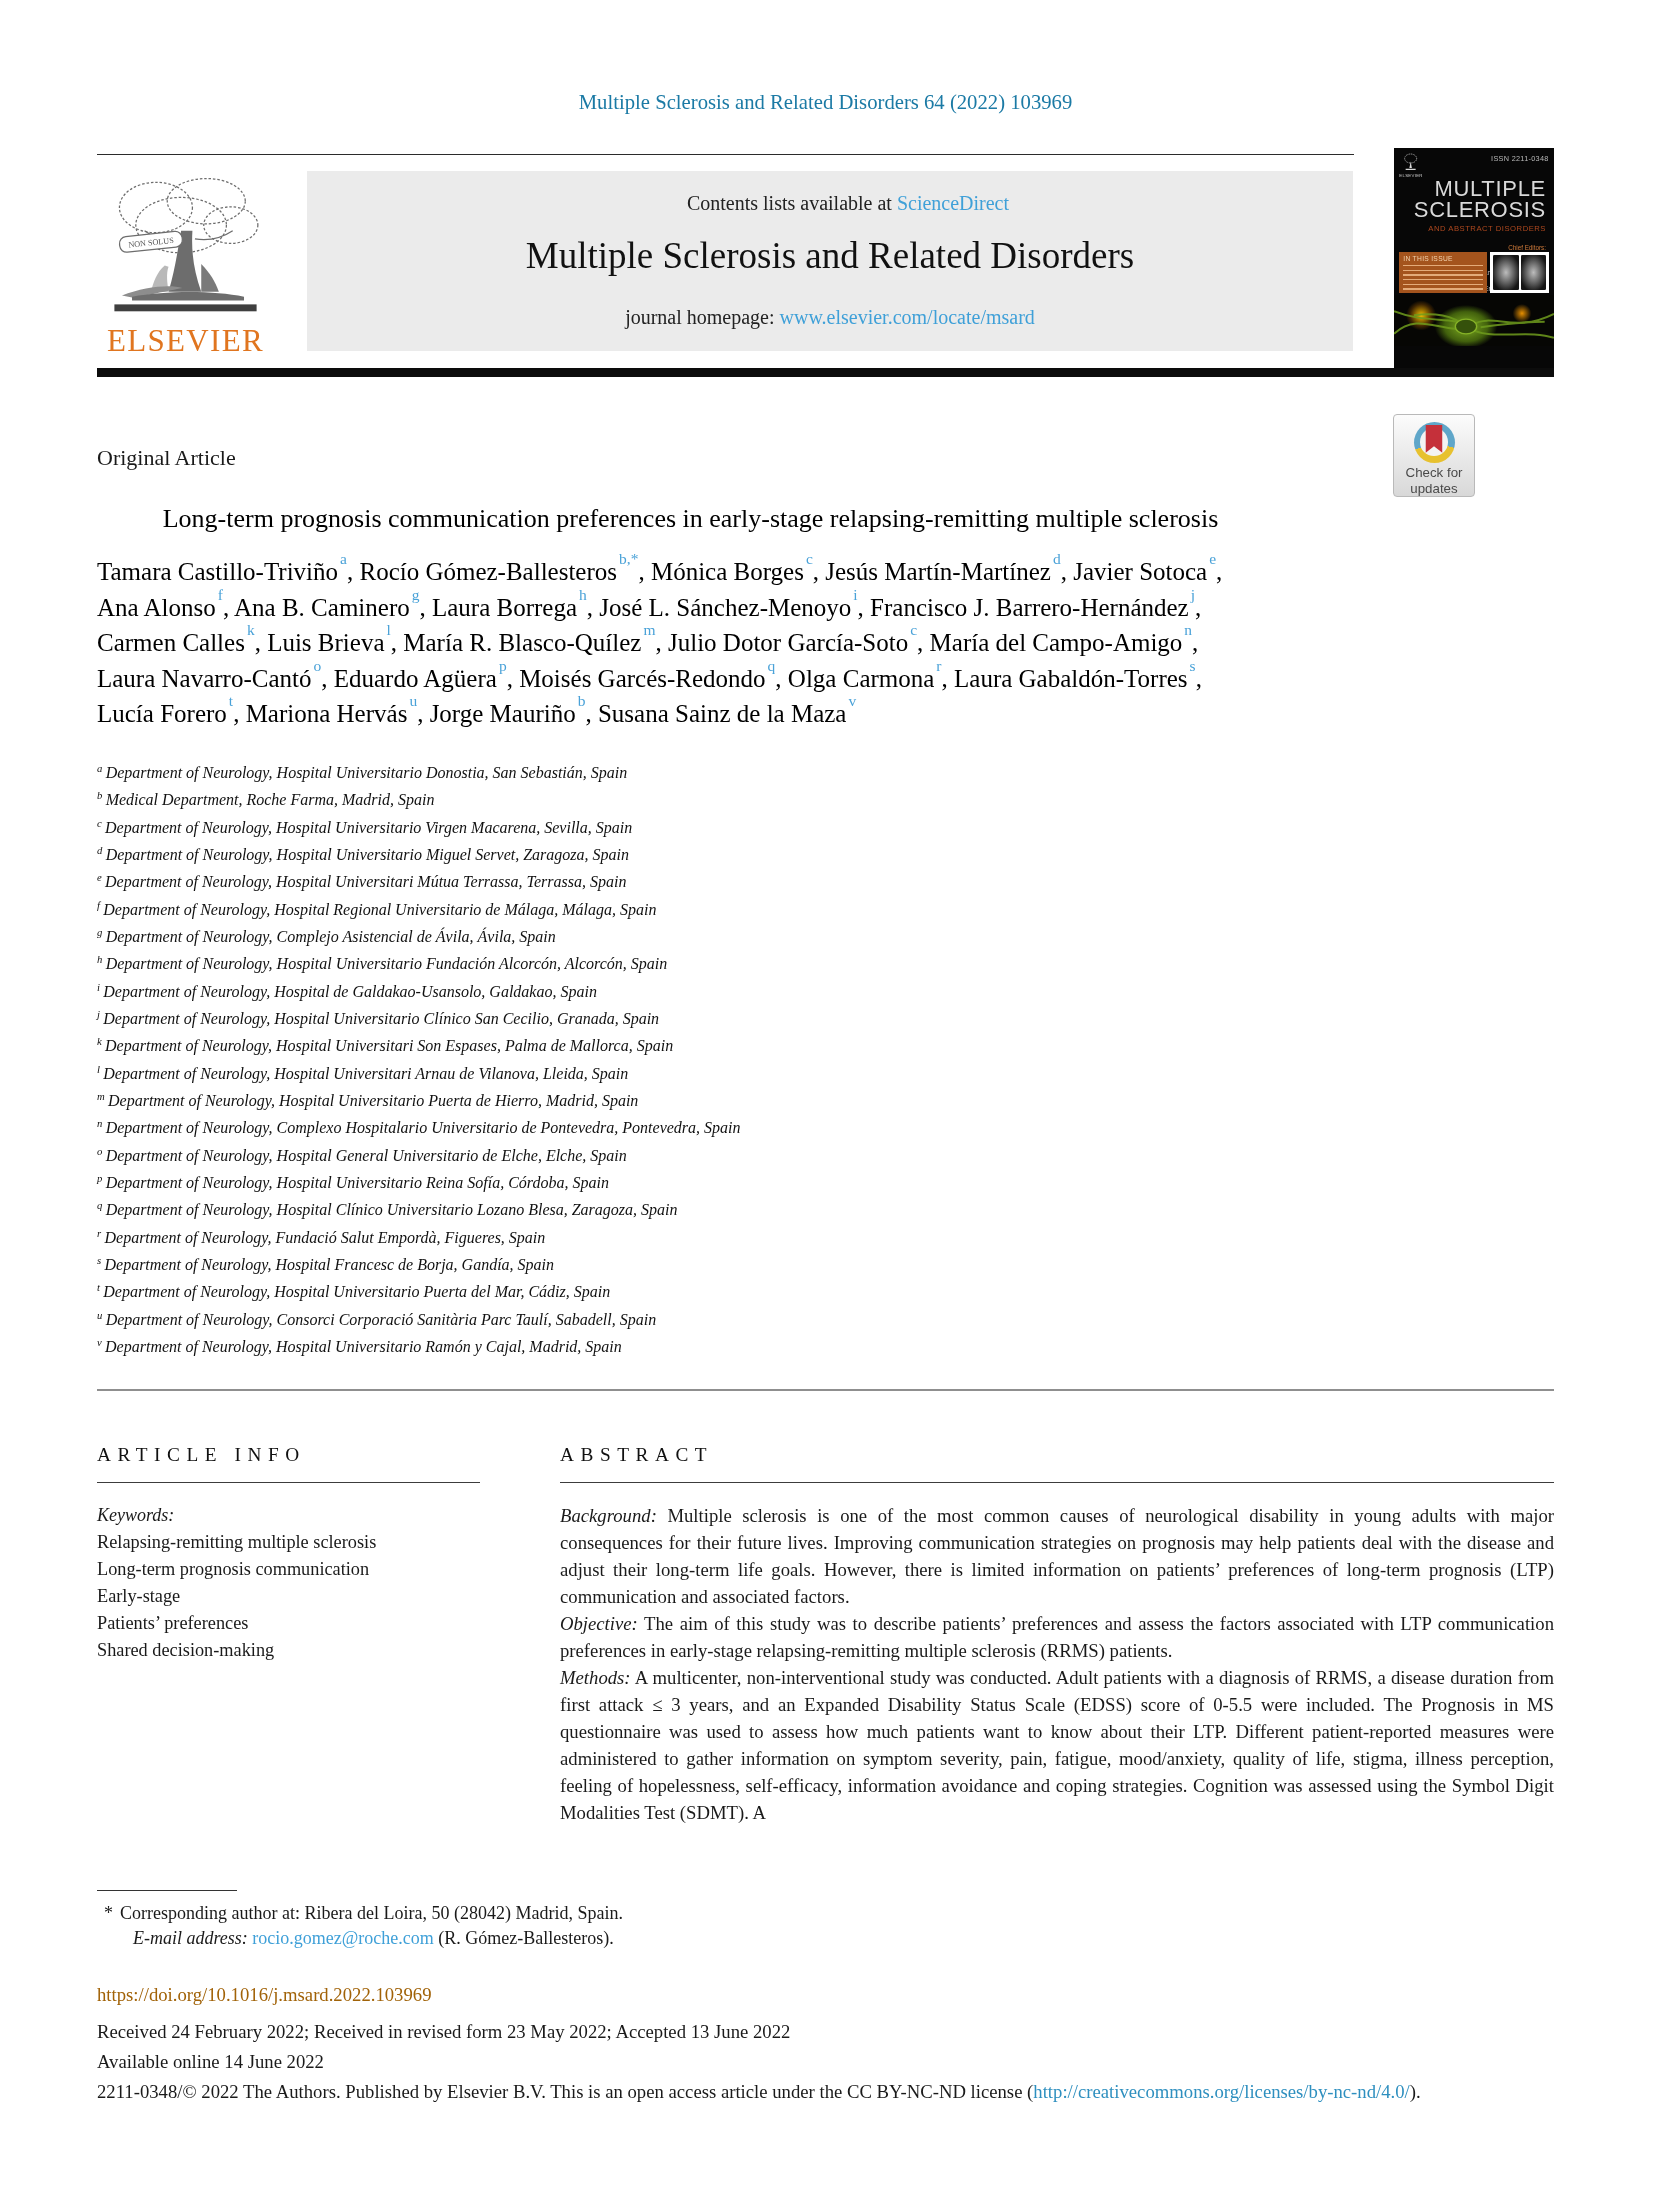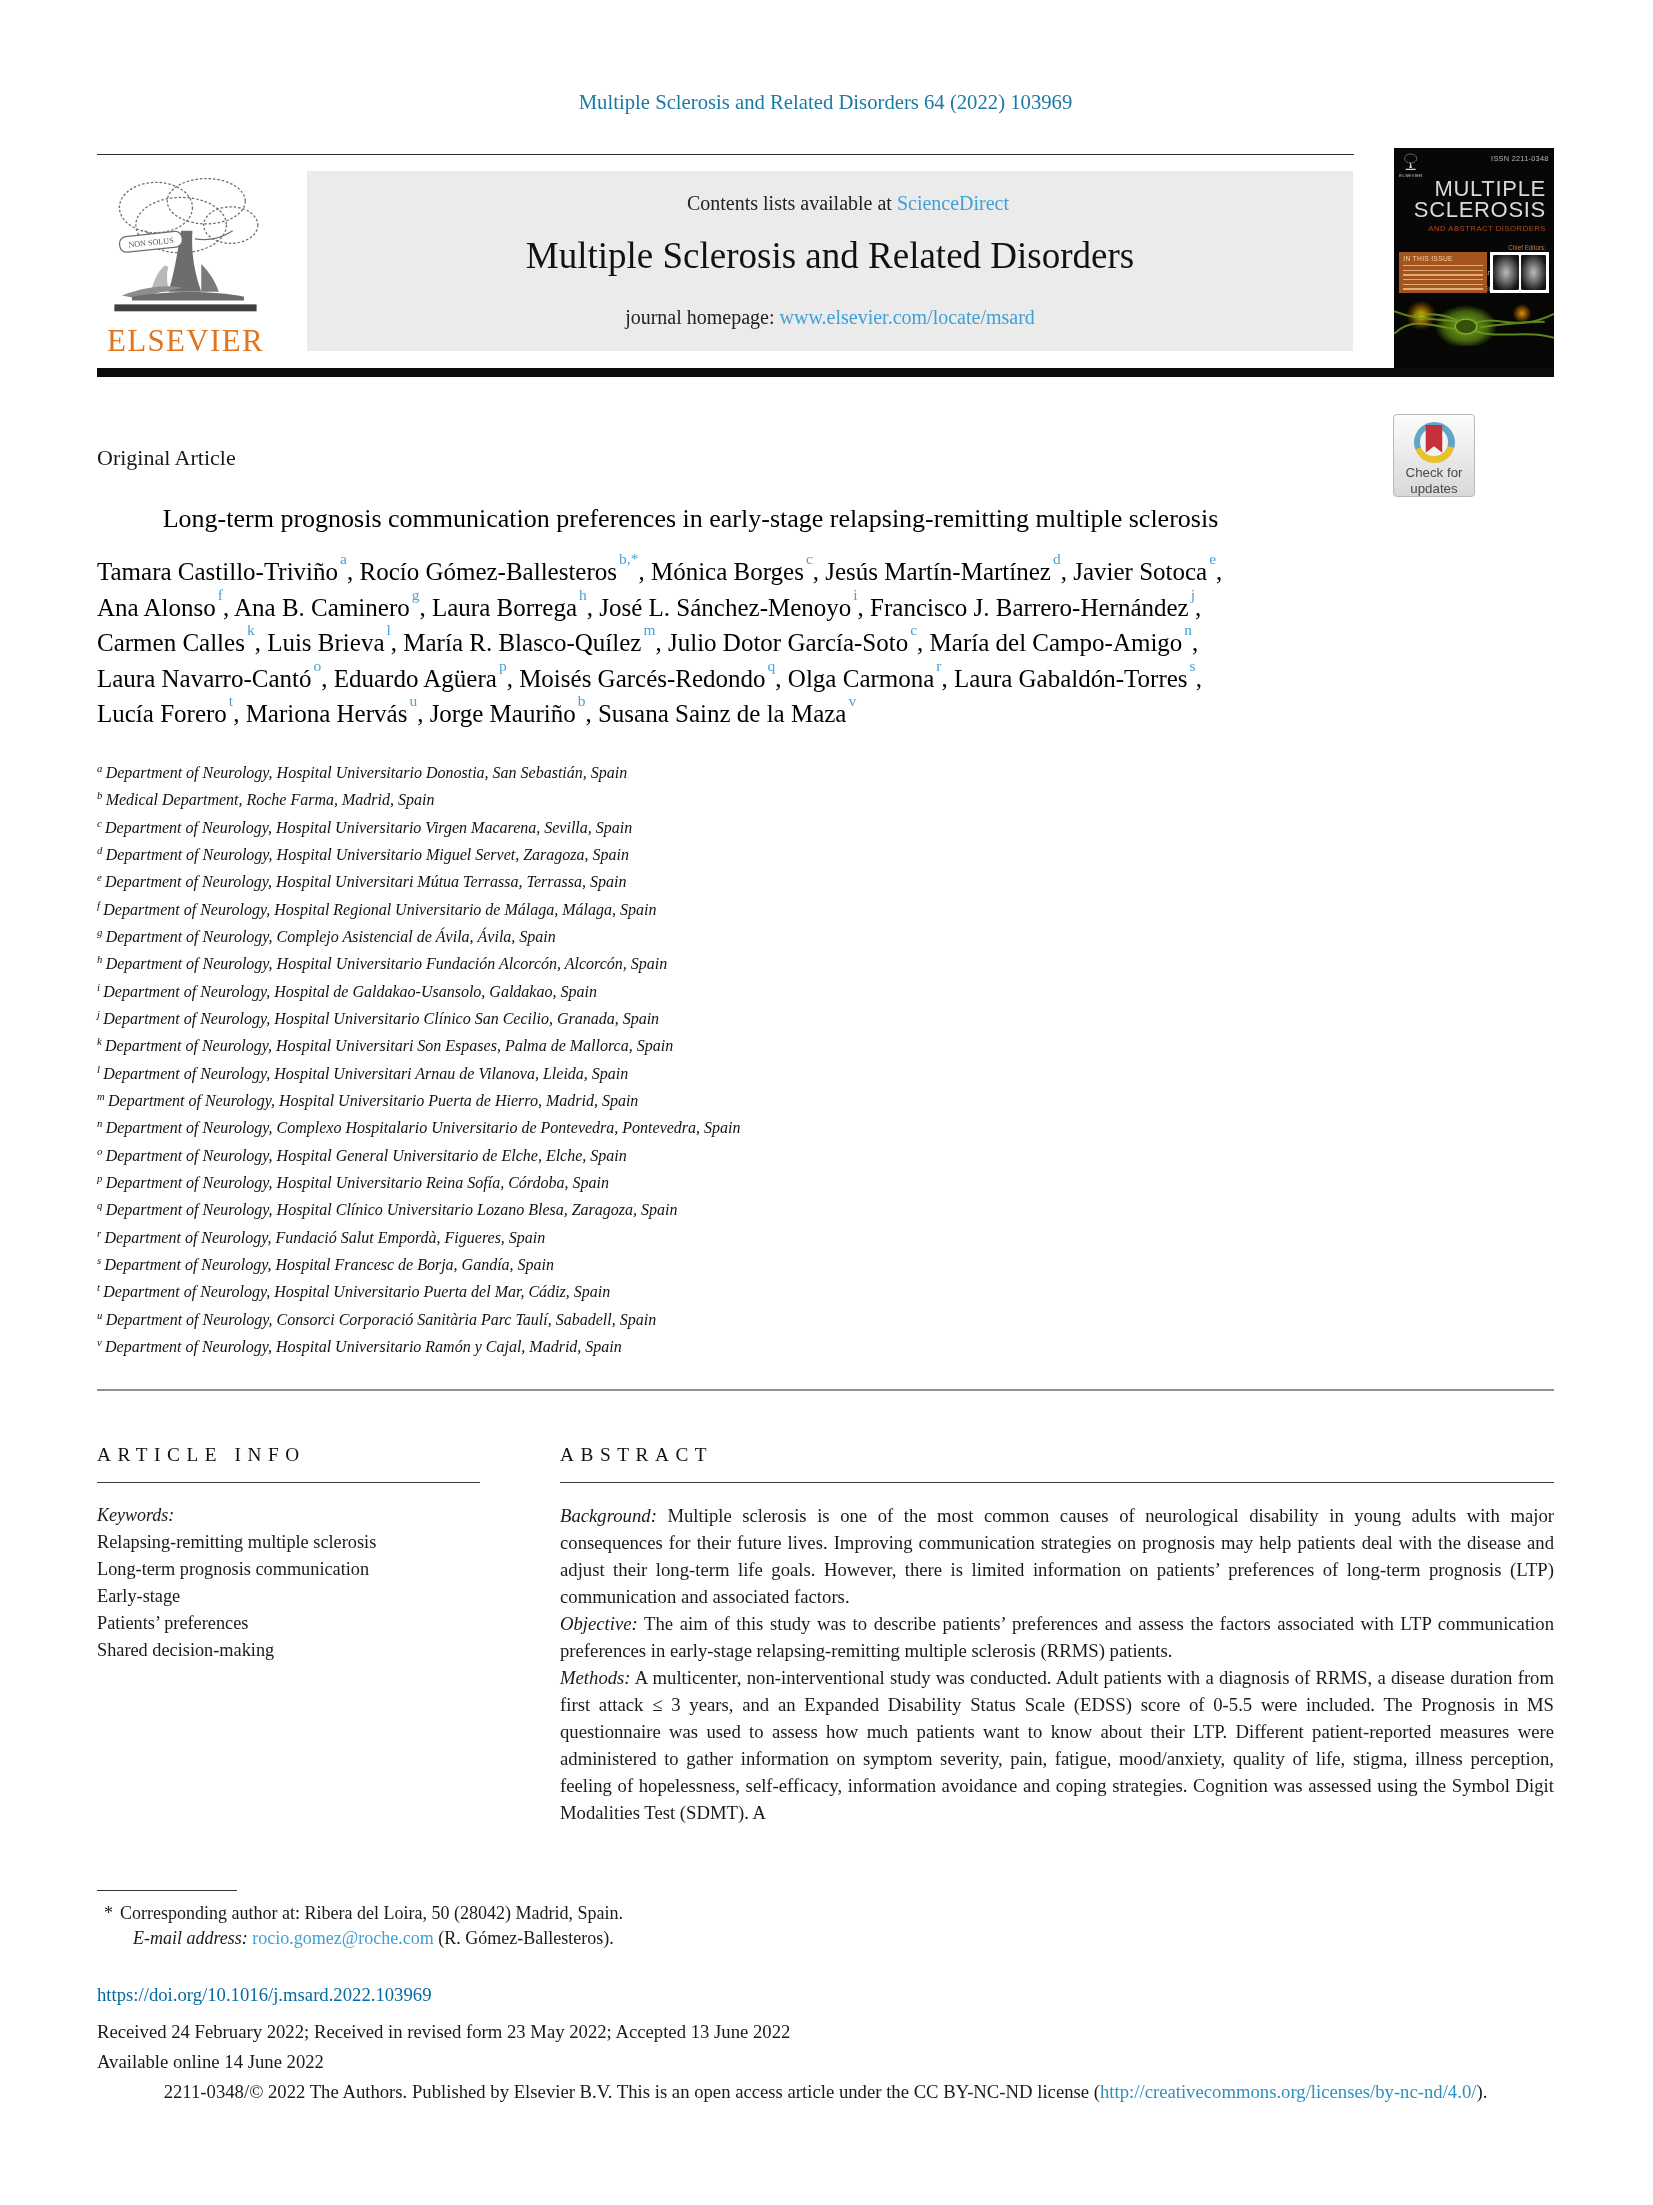--- a/index.html
+++ b/index.html
@@ -92,22 +92,22 @@
 
   .footnote{margin-top:64px;}
   .fn-rule{width:140px;height:1.3px;background:#333;}
   .fn-line{margin-top:12px;font-size:18px;font-family:Liberation Serif, serif;}
   .fn-marker{display:inline-block;width:23px;text-align:center;}
   .fn-email{margin-left:36px;margin-top:4px;font-size:18px;}
   .fn-email .em-label{font-style:italic;}
   .fn-email .em-link{color:#3fa0d8;}
 
   .footer{margin-top:31px;font-size:18.7px;line-height:30px;}
-  .doi-link{color:#0369a1;display:inline-block;margin-bottom:6.7px;}
-  .license{max-width:1457px;text-align:center;}
+  .doi-link{color:#a16207;display:inline-block;margin-bottom:6.7px;}
+  .license{max-width:1457px;}
   .cc-link{color:#2e8fbf;overflow-wrap:anywhere;}
 </style>
 </head>
 <body>
 
 <div class="page">
 
   <div class="citation">Multiple Sclerosis and Related Disorders 64 (2022) 103969</div>
   <div class="thin-top-rule"></div>
 

